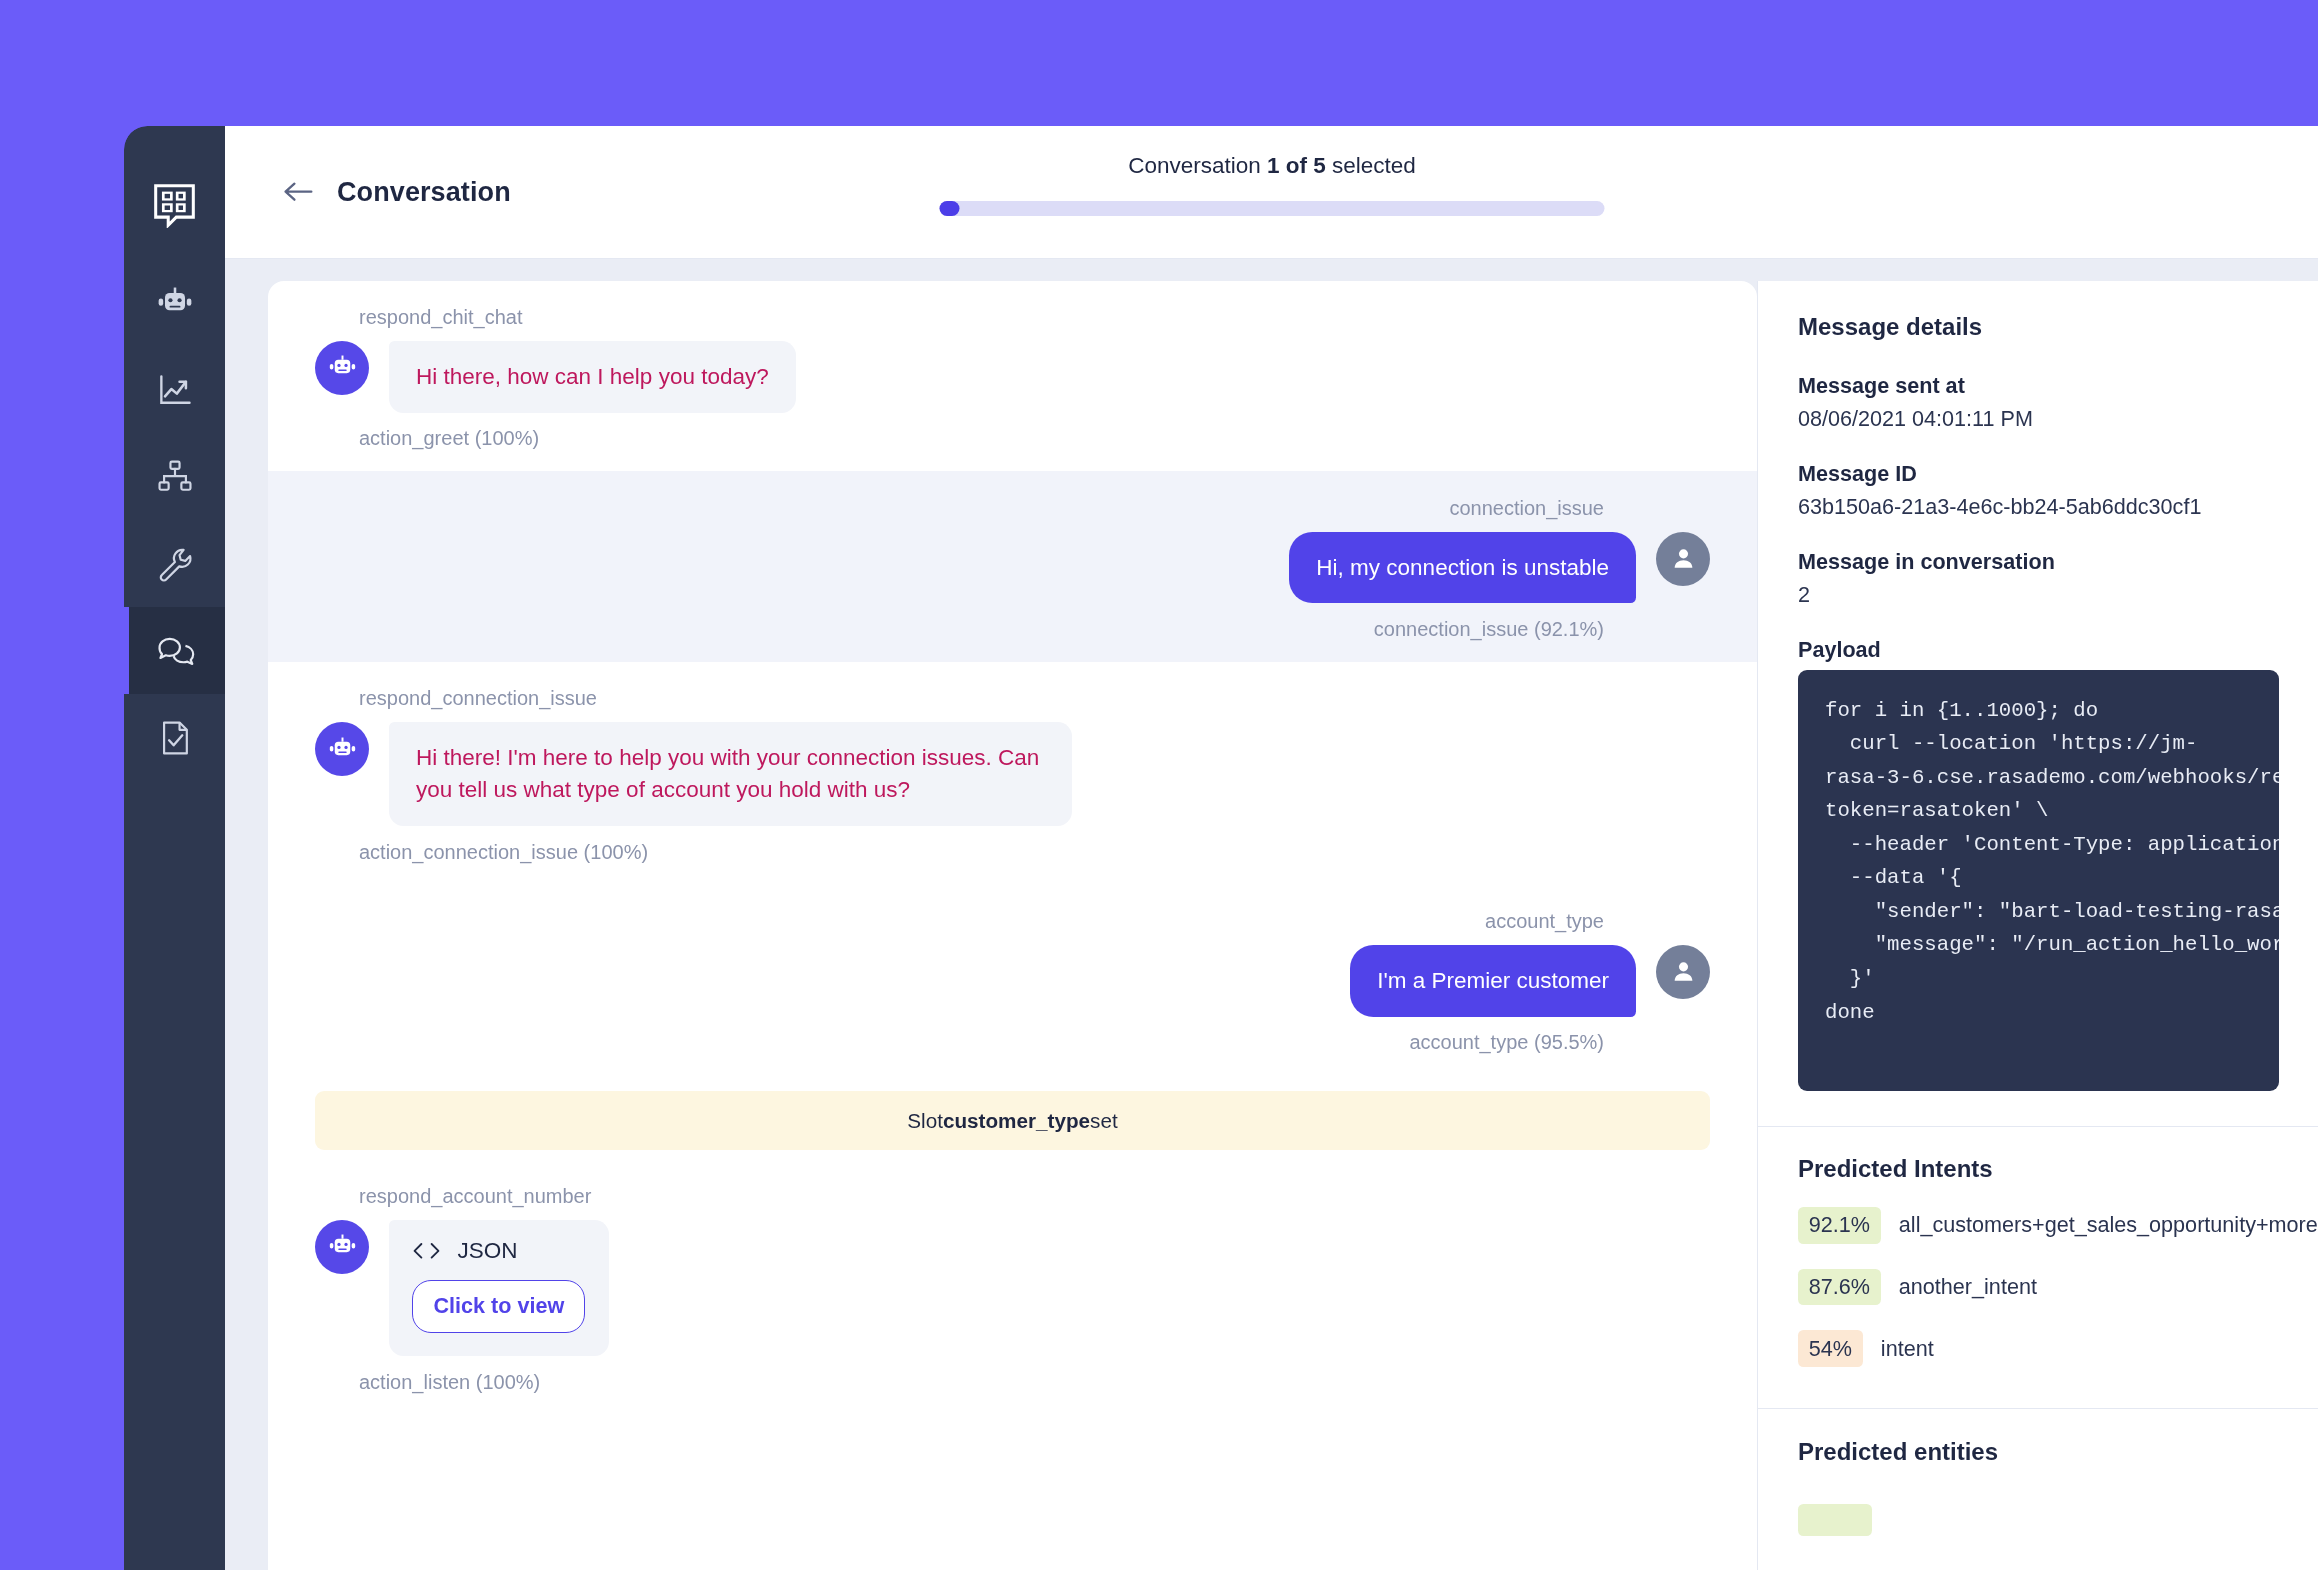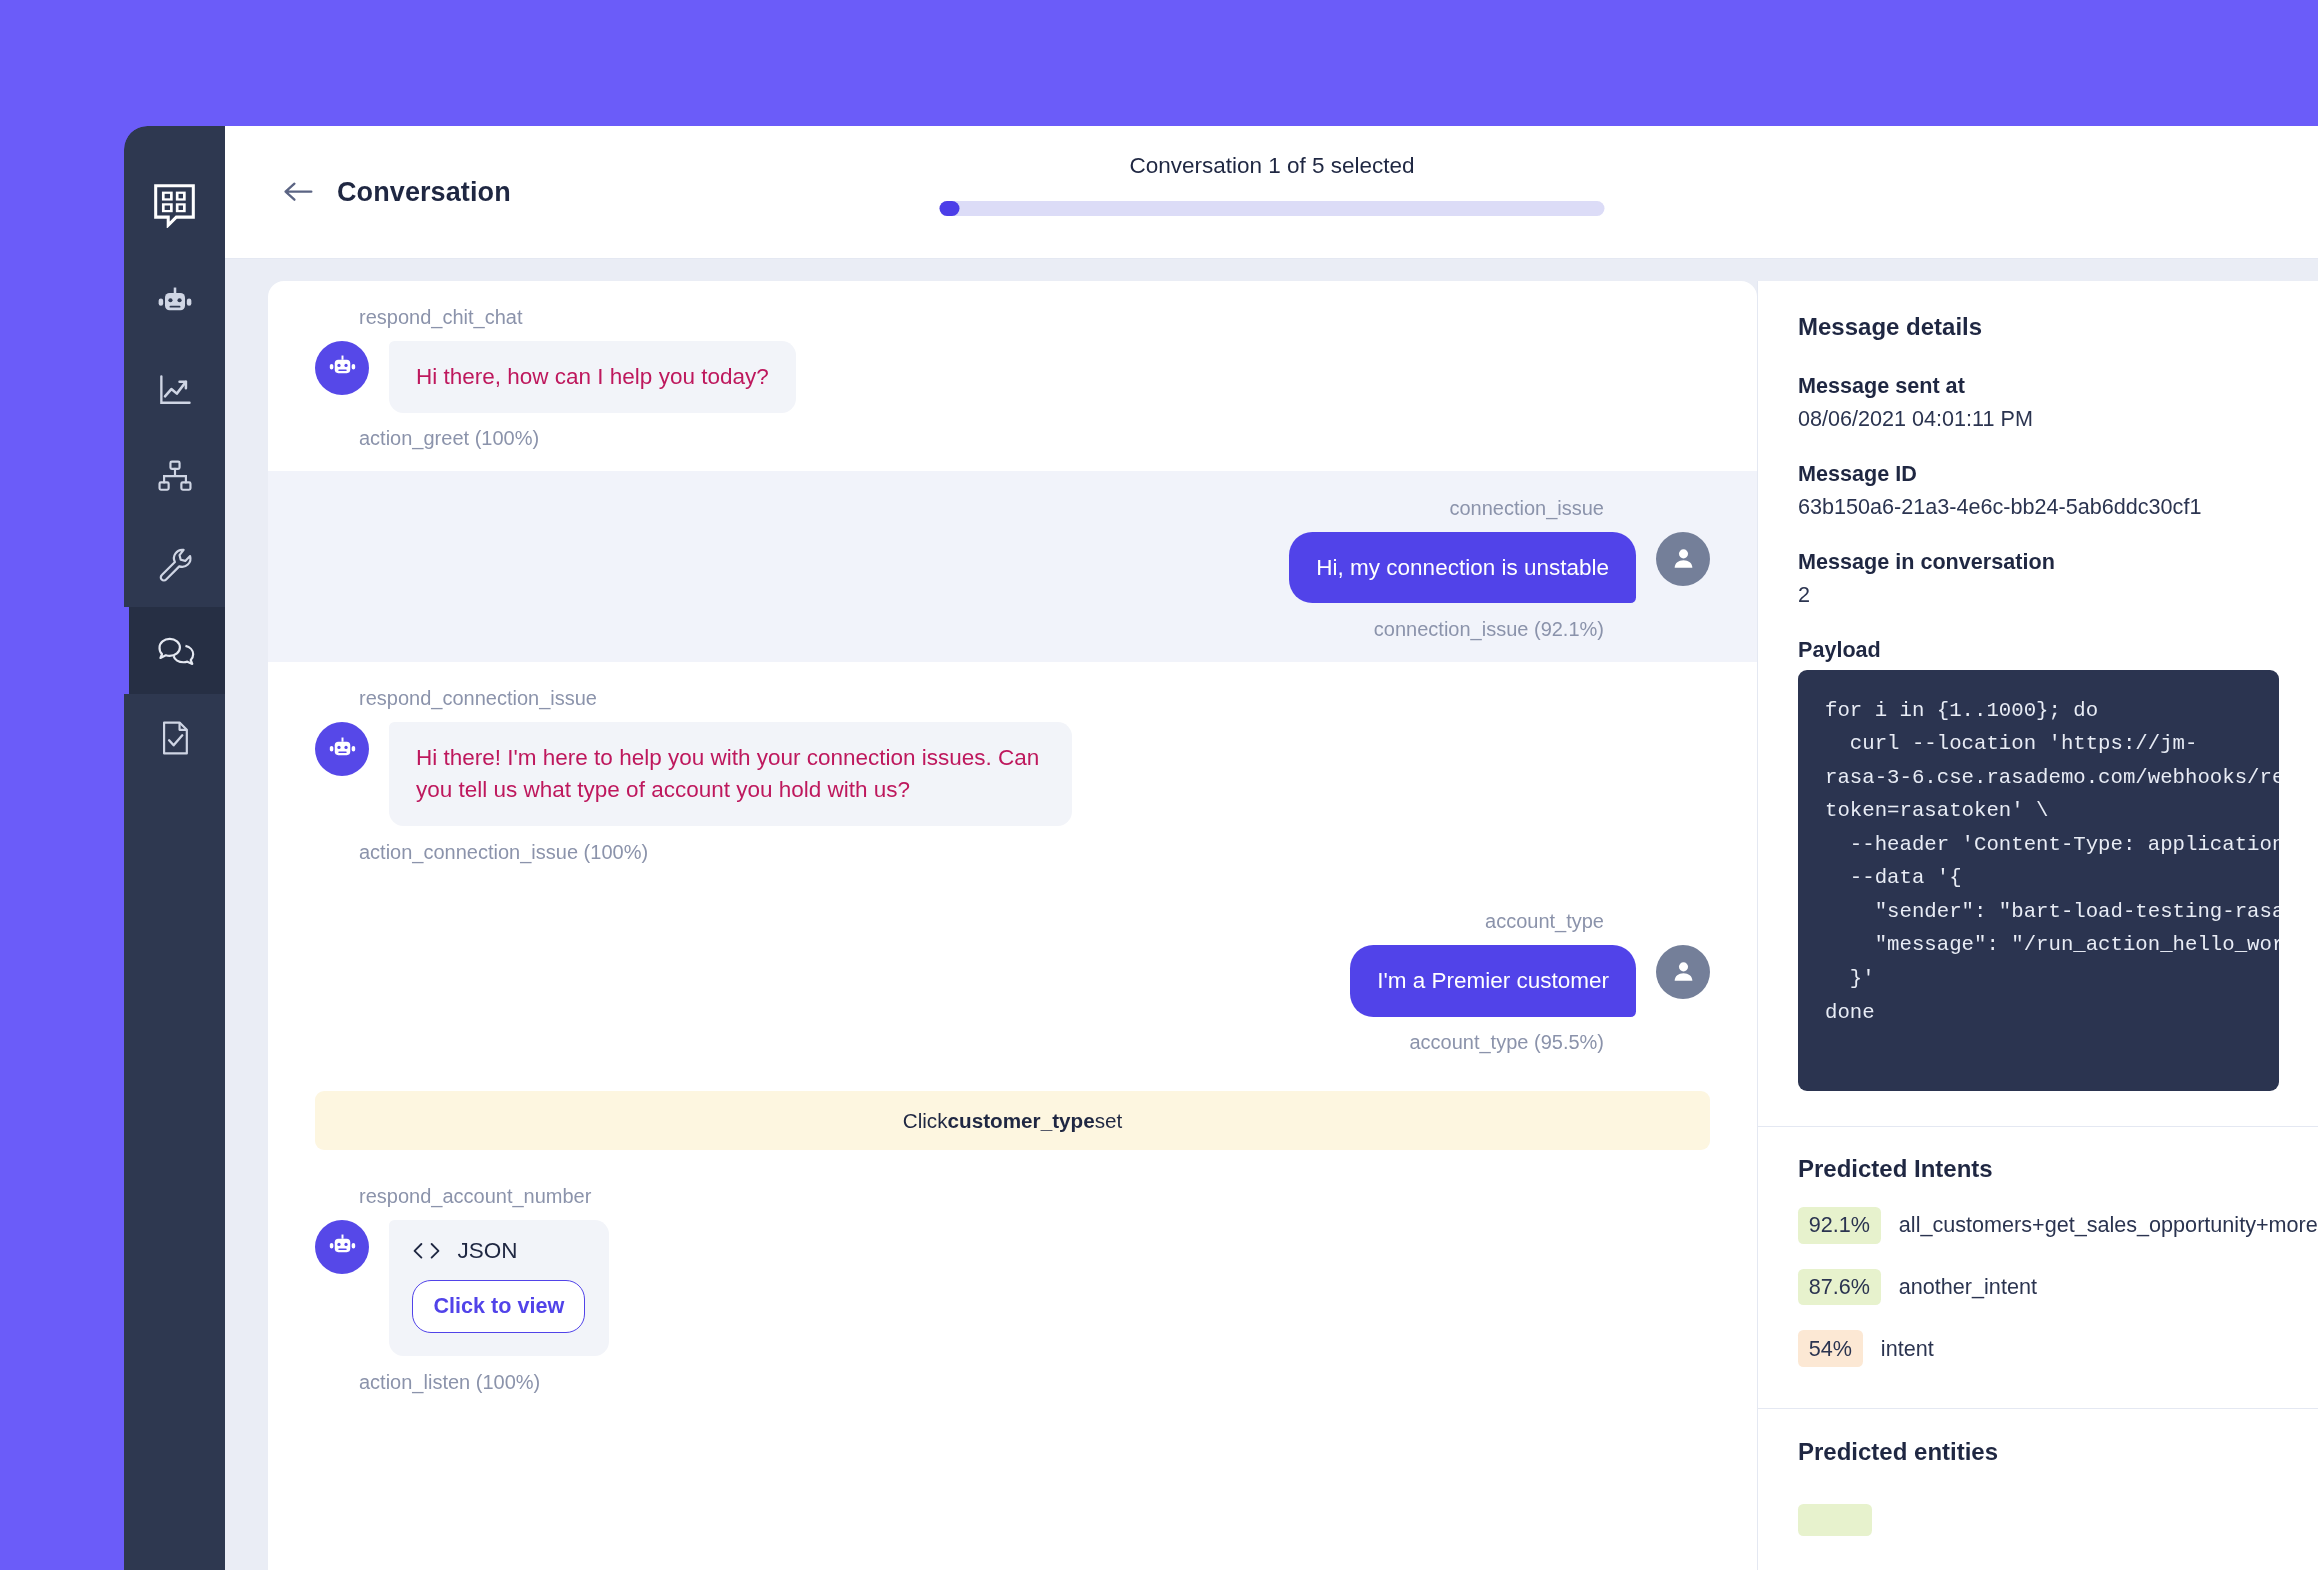--- a/index.html
+++ b/index.html
@@ -88,21 +88,21 @@
     transform: translateX(-50%);
     top: 27px;
     width: 665px;
     text-align: center;
   }
   #selector-label {
     font-size: 22.5px;
     color: #1f2742;
     white-space: nowrap;
   }
-  #selector-label b { font-weight: 400; margin-top: 24px; }
+  #selector-label b { font-weight: 700; margin-top: 24px; }
   #progress-track {
     margin-top: 21.6px;
     height: 15.3px;
     width: 100%;
     background: #dcdcf7;
     border-radius: 8px;
     position: relative;
     cursor: pointer;
   }
   #progress-fill {
@@ -449,21 +449,21 @@
               <svg width="27" height="27" viewBox="0 0 32 32">
                 <circle cx="16" cy="10.5" r="5.4" fill="#ffffff"></circle>
                 <path d="M5.5 27c0-5.6 4.7-9 10.5-9s10.5 3.4 10.5 9z" fill="#ffffff"></path>
               </svg>
             </div>
           </div>
           <div class="meta-bot">account_type (95.5%)</div>
         </div>
 
         <div class="slot-banner">
-          <span>Click </span>
+          <span>Slot </span>
             <b>customer_type</b>
             <span> set</span>
         </div>
 
         <div class="msg-row row-bot">
           <div class="meta-top">respond_account_number</div>
           <div class="bubble-line">
             <div class="avatar bot">
               <svg width="31" height="31" viewBox="0 0 44 44">
                 <rect x="11" y="11" width="22" height="19" rx="5" fill="#ffffff"></rect>

